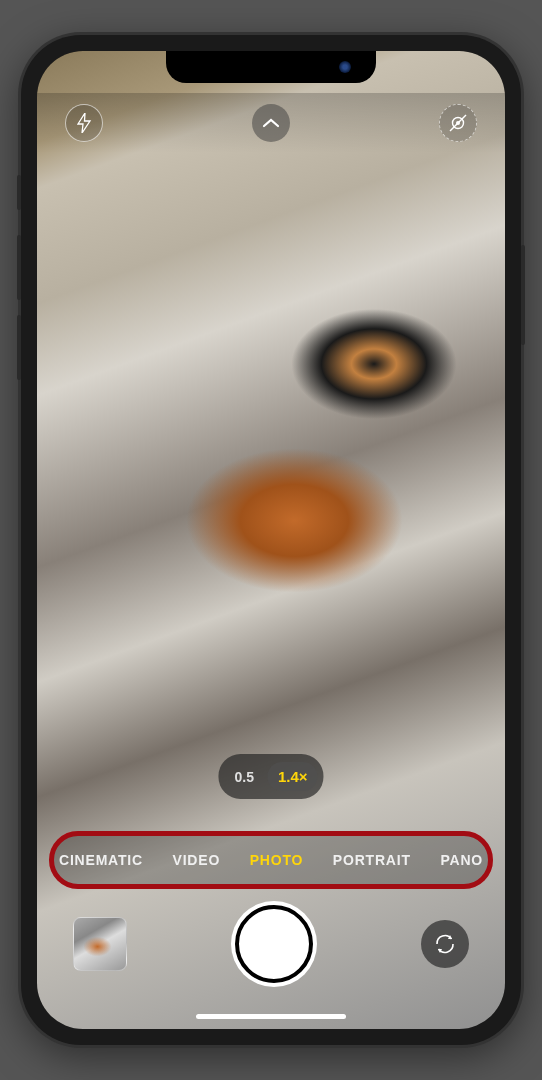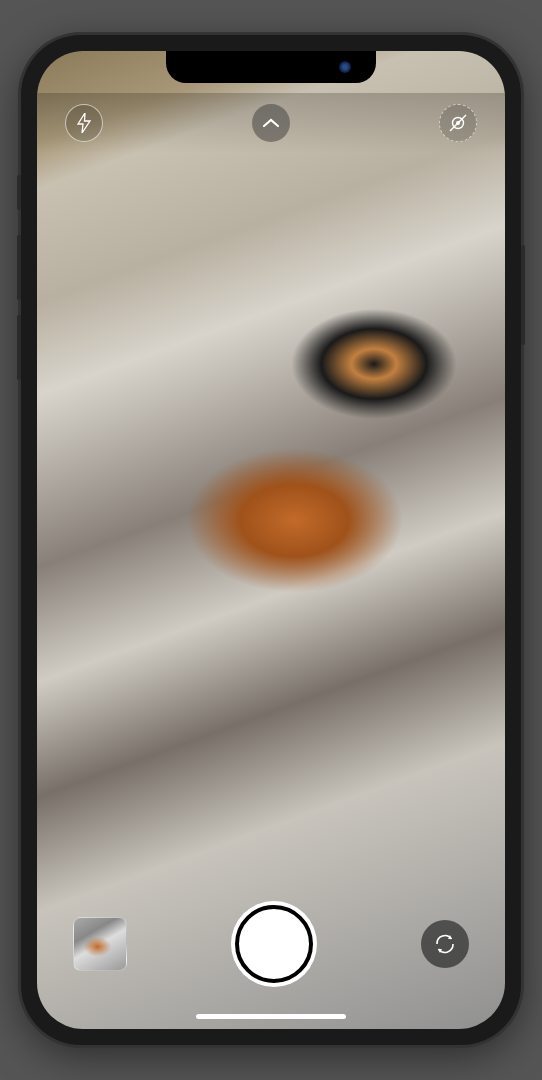--- a/index.html
+++ b/index.html
@@ -225,21 +225,35 @@
       </div>
       <div class="top-btn" style="border-style:dashed;">
         <svg width="22" height="22" viewBox="0 0 22 22">
             <circle cx="11" cy="11" r="5.5" fill="none" stroke="#fff" stroke-width="1.4"></circle>
             <circle cx="11" cy="11" r="2" fill="#fff"></circle>
             <line x1="3" y1="19" x2="19" y2="3" stroke="#fff" stroke-width="1.5"></line>
           </svg>
       </div>
     </div>
 
-
+    <div class="zoom-pill">
+      <span class="zoom-opt">0.5</span>
+      <span class="zoom-opt active">1.4×</span>
+    </div>
+
+    <div class="mode-selector-region">
+      <div class="mode-highlight"></div>
+      <div class="mode-selector">
+        <span class="mode edge-l">CINEMATIC</span>
+        <span class="mode">VIDEO</span>
+        <span class="mode active">PHOTO</span>
+        <span class="mode">PORTRAIT</span>
+        <span class="mode edge-r">PANO</span>
+      </div>
+    </div>
 
     <div class="bottom-controls">
       <div class="thumb"></div>
       <div class="shutter"></div>
       <div class="flip-btn">
         <svg width="26" height="26" viewBox="0 0 26 26">
             <path d="M5 13 A8 8 0 0 1 19.5 8 M21 13 A8 8 0 0 1 6.5 18" fill="none" stroke="#fff" stroke-width="1.6"></path>
             <path d="M18 4 L20 8 L16 8 Z M8 22 L6 18 L10 18 Z" fill="#fff"></path>
           </svg>
       </div>

